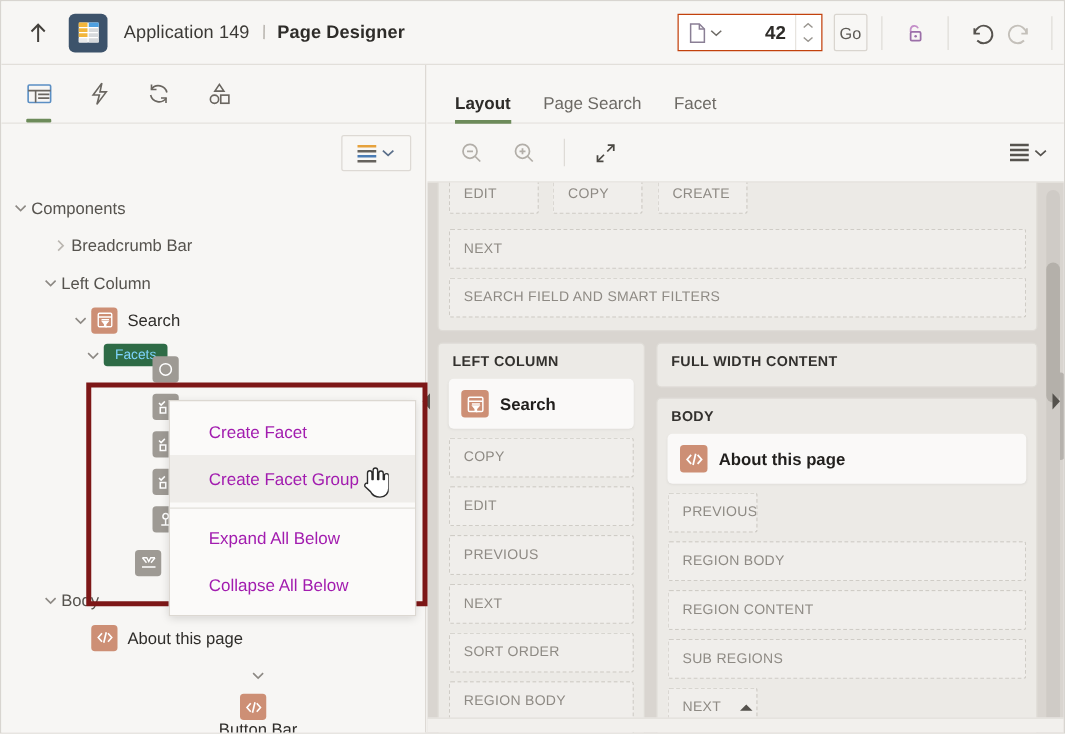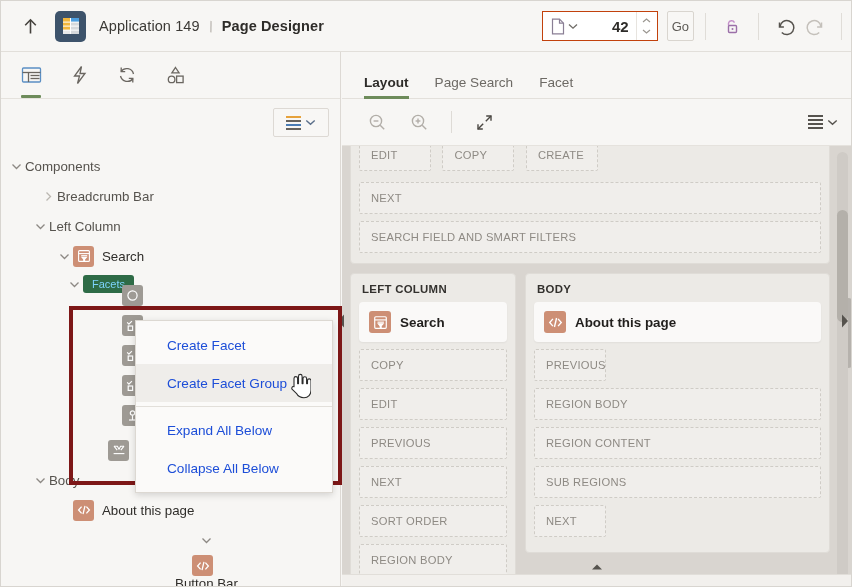--- a/index.html
+++ b/index.html
@@ -166,21 +166,21 @@
   .ctxmenu {
     position: absolute; left: 134px; top: 268px;
     width: 198px;
     background: #fbfaf9;
     border: 1px solid #dcd8d2;
     box-shadow: 0 2px 7px rgba(0,0,0,.15);
     z-index: 45; padding: 5px 0;
   }
   .ctxitem {
     height: 38px; display: flex; align-items: center;
-    padding-left: 31px; font-size: 13.6px; color: #1d4ed8;
+    padding-left: 31px; font-size: 13.6px; color: #a21caf;
     cursor: pointer; white-space: nowrap;
   }
   .ctxitem.hover { background: #efedea; }
   .ctxsep { height: 1px; background: #e2dfda; margin: 4px 0; }
 
   .cursor-hand {
     position: absolute; left: 286px; top: 320px; z-index: 60;
     pointer-events: none;
   }
 
@@ -649,20 +649,23 @@
                 <div class="slot">PREVIOUS</div>
                 <div class="slot">NEXT</div>
                 <div class="slot">SORT ORDER</div>
                 <div class="slot">REGION BODY</div>
                 <div class="slot" style="height:10px; padding:0;"></div>
               </div>
             </div>
           </div>
 
           <div class="col-right">
+            <div class="grp" style="padding:0 0 6px 0; margin-bottom:8px;">
+              <div class="sect-label">FULL WIDTH CONTENT</div>
+            </div>
             <div class="grp" style="padding:0 0 8px 0;">
               <div class="sect-label">BODY</div>
               <div style="padding:0 8px;">
                 <div class="comp-card">
                   <span class="ticon salmon">
                     <svg width="15" height="13" viewBox="0 0 14 12" fill="none" stroke="#ffffff" stroke-width="1.3">
                       <path d="M4.6 2.6L1.6 6l3 3.4"></path>
                         <path d="M9.4 2.6L12.4 6l-3 3.4"></path>
                         <path d="M8 1.8L6 10.2"></path>
                     </svg>

